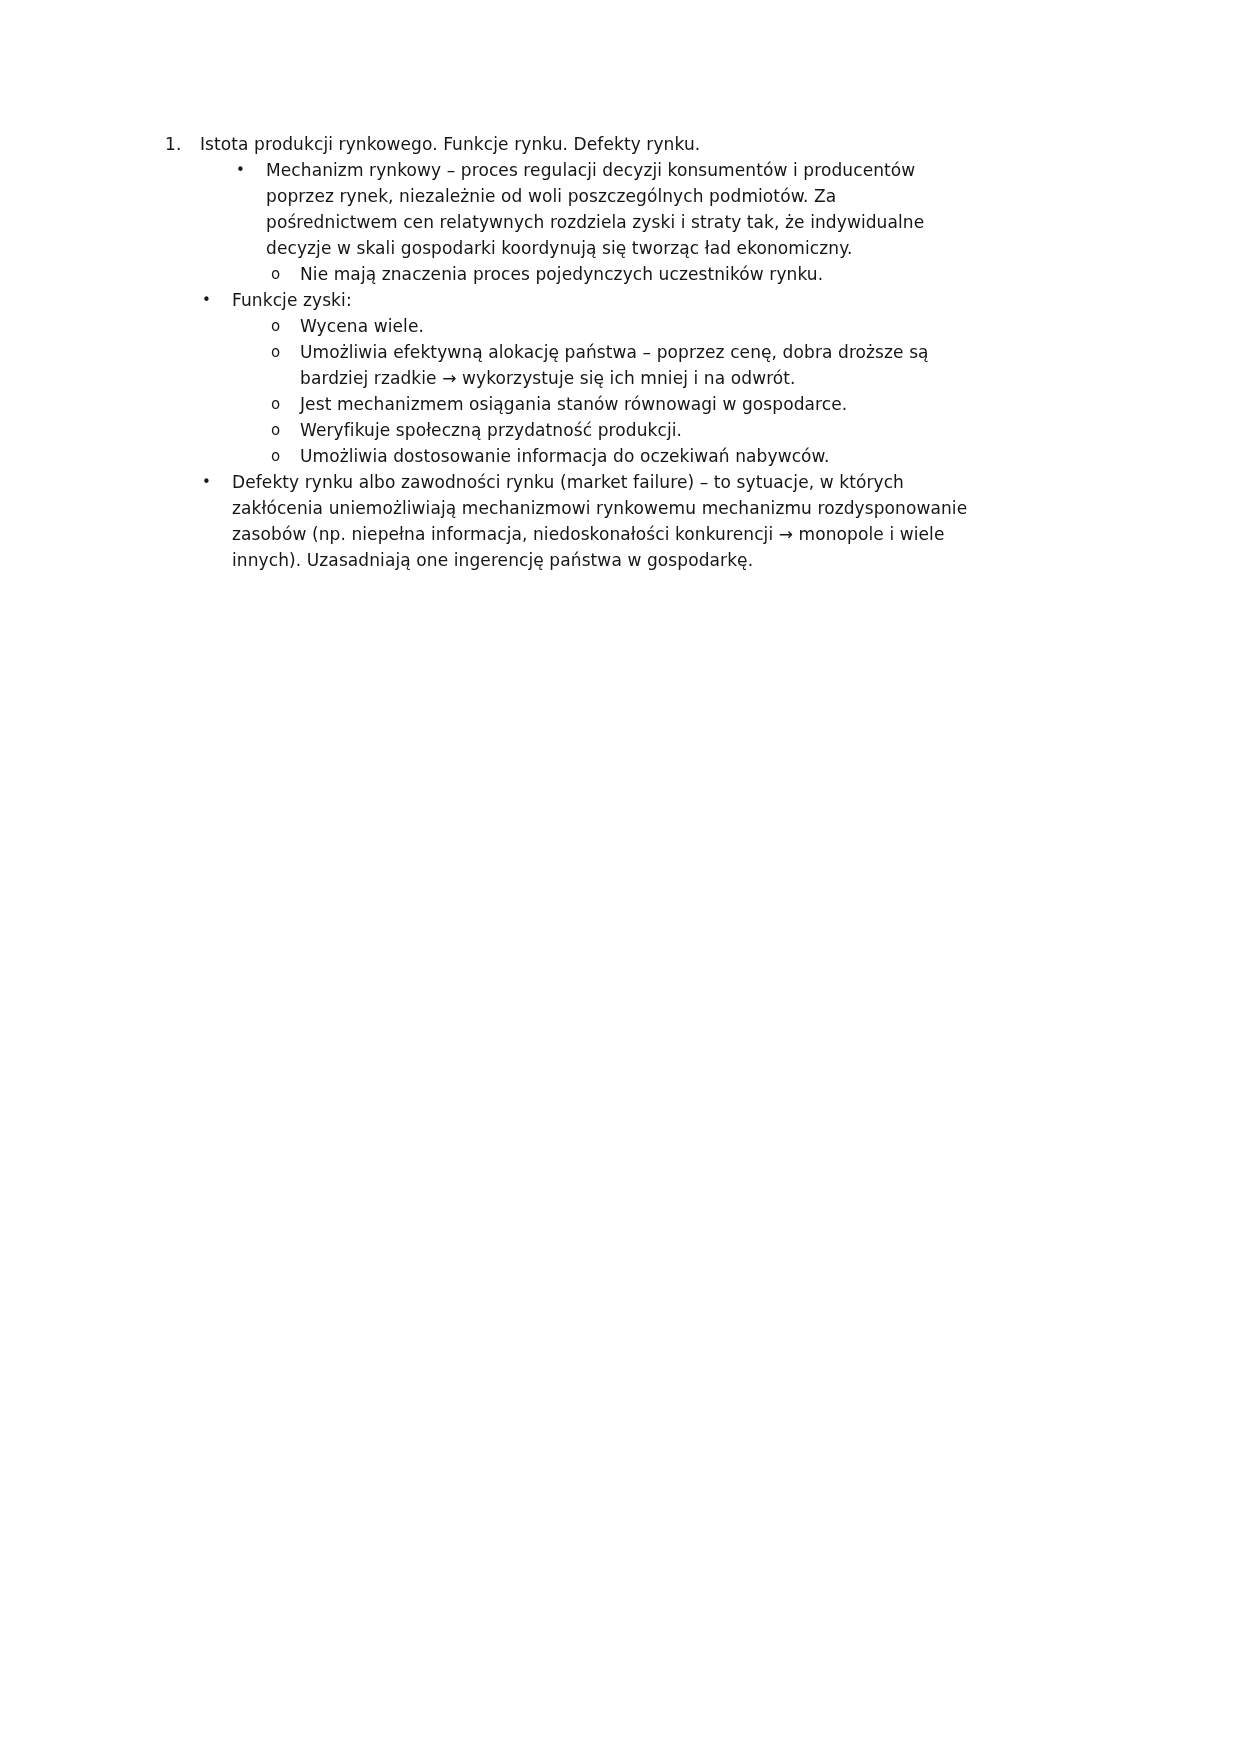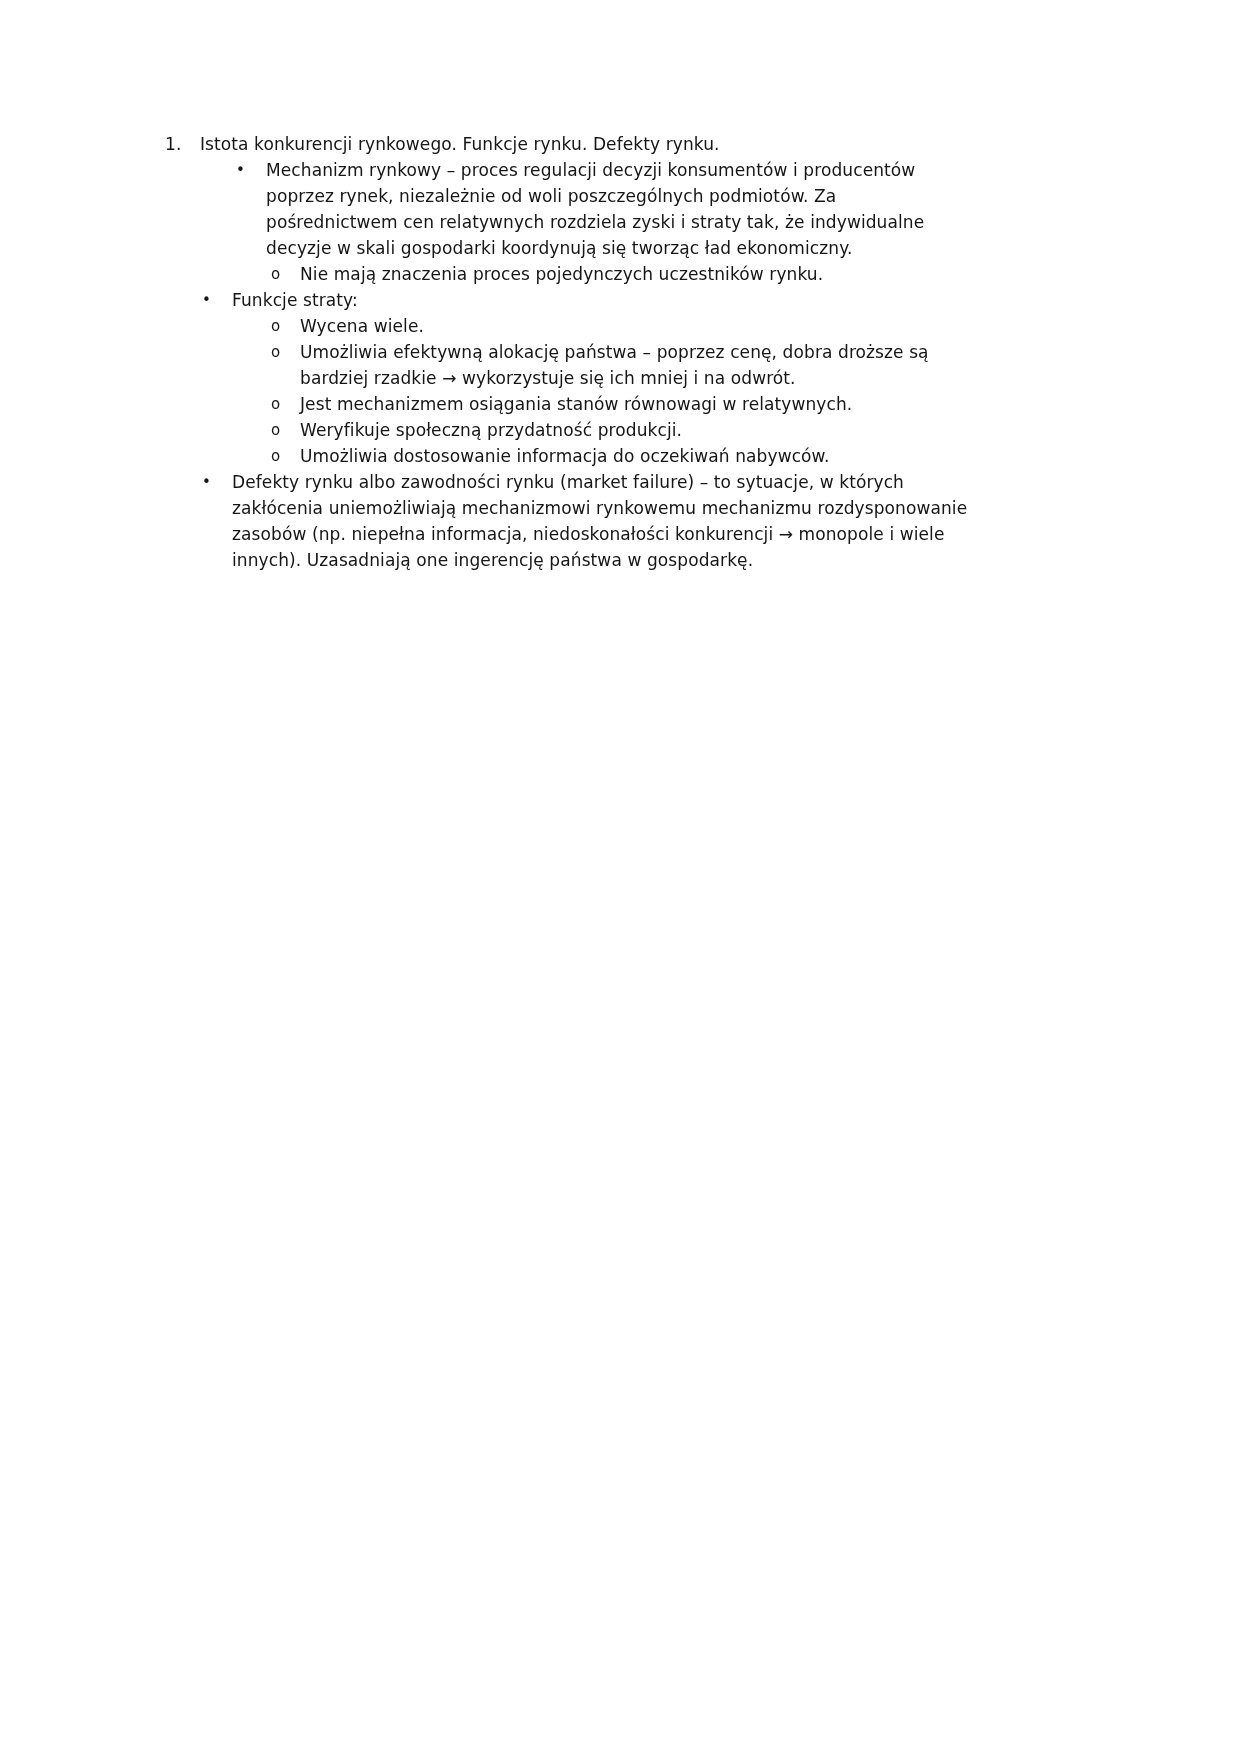--- a/index.html
+++ b/index.html
@@ -34,51 +34,51 @@
   .ind-s1 { margin-left: 106px; }
 </style>
 </head>
 <body>
 
 <div class="page">
   <div class="content">
 
     <div class="row">
       <span class="num-marker">1.</span>
-      <span class="txt">Istota konkurencji rynkowego. Funkcje rynku. Defekty rynku.</span>
+      <span class="txt">Istota produkcji rynkowego. Funkcje rynku. Defekty rynku.</span>
     </div>
 
     <div class="row ind-b1">
       <span class="bullet-marker">•</span>
       <span class="txt"><span class="b">Mechanizm rynkowy</span><span> – proces regulacji decyzji konsumentów i producentów poprzez rynek, niezależnie od woli poszczególnych podmiotów. Za pośrednictwem cen relatywnych rozdziela zyski i straty tak, że indywidualne decyzje w skali gospodarki koordynują się tworząc ład ekonomiczny.</span></span>
     </div>
 
     <div class="row ind-s1">
       <span class="circle-marker">o</span>
       <span class="txt">Nie mają znaczenia proces pojedynczych uczestników rynku.</span>
     </div>
 
     <div class="row ind-b">
       <span class="bullet-marker">•</span>
-      <span class="txt b">Funkcje straty:</span>
+      <span class="txt b">Funkcje zyski:</span>
     </div>
 
     <div class="row ind-s1">
       <span class="circle-marker">o</span>
       <span class="txt">Wycena wiele.</span>
     </div>
 
     <div class="row ind-s1">
       <span class="circle-marker">o</span>
       <span class="txt">Umożliwia efektywną alokację państwa – poprzez cenę, dobra droższe są bardziej rzadkie → wykorzystuje się ich mniej i na odwrót.</span>
     </div>
 
     <div class="row ind-s1">
       <span class="circle-marker">o</span>
-      <span class="txt">Jest mechanizmem osiągania stanów równowagi w relatywnych.</span>
+      <span class="txt">Jest mechanizmem osiągania stanów równowagi w gospodarce.</span>
     </div>
 
     <div class="row ind-s1">
       <span class="circle-marker">o</span>
       <span class="txt">Weryfikuje społeczną przydatność produkcji.</span>
     </div>
 
     <div class="row ind-s1">
       <span class="circle-marker">o</span>
       <span class="txt">Umożliwia dostosowanie informacja do oczekiwań nabywców.</span>

